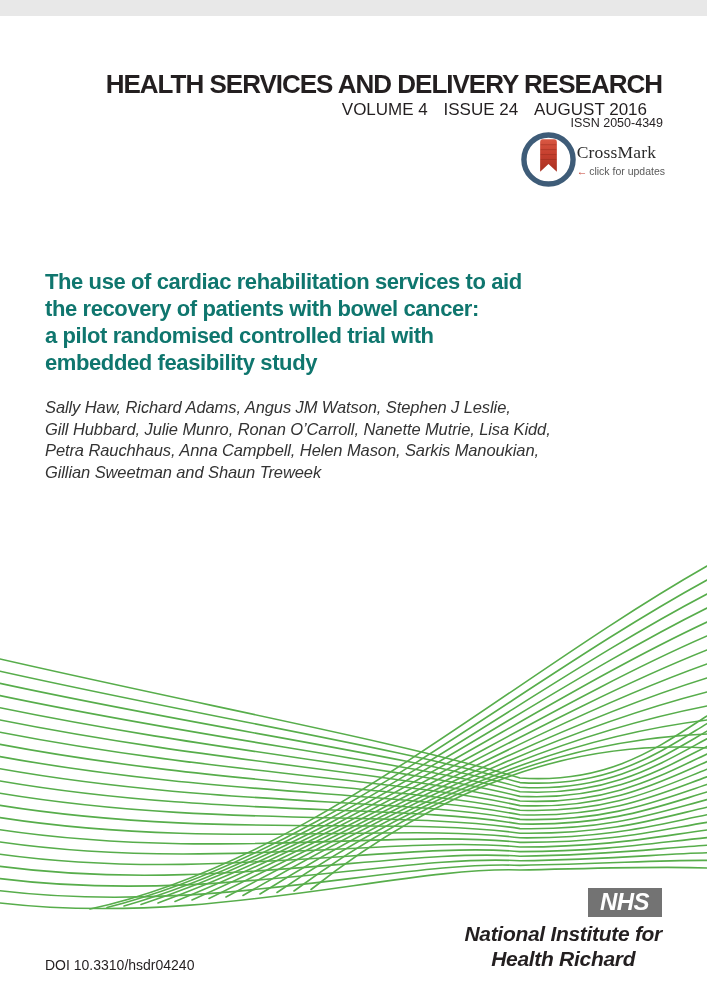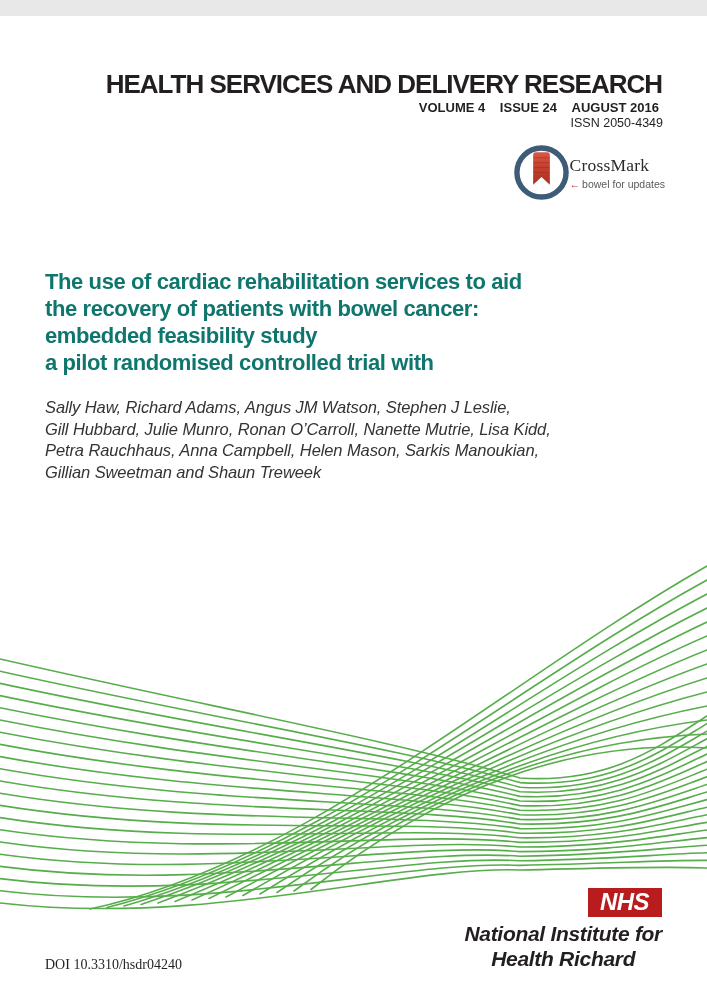--- a/index.html
+++ b/index.html
@@ -7,50 +7,50 @@
     position:relative;width:707px;height:1000px;margin:16px auto;
     background:#ffffff;overflow:hidden;
     font-family:"Liberation Sans",sans-serif;color:#231f20;
   }
   .waves-svg{position:absolute;left:0;top:0;width:707px;height:1000px;pointer-events:none;}
   .journal-title{
     position:absolute;top:36px;right:45px;
     font-size:26px;font-weight:bold;letter-spacing:-1px;white-space:nowrap;
   }
   .vol-row{
-    position:absolute;top:84px;right:48px;
-    font-size:13px;font-weight:bold;white-space:nowrap;
+    position:absolute;top:84px;right:60px;
+    font-size:17px;font-weight:normal;white-space:nowrap;
   }
   .vol-row span{margin-left:11px;}
   .vol-row span:first-child{margin-left:0;}
   .issn-line{
     position:absolute;top:100px;right:44px;
     font-size:12.5px;font-weight:normal;
   }
   .crossmark{
-    position:absolute;top:128px;right:42px;
+    position:absolute;top:115px;right:42px;
     display:flex;align-items:center;cursor:pointer;
   }
   .cm-text{display:flex;flex-direction:column;align-items:flex-start;}
   .cm-name{
     font-family:"Liberation Serif",serif;font-size:17.5px;color:#2b2b2b;
     letter-spacing:0.2px;
   }
   .cm-tagline{font-size:10.5px;color:#5a5a5a;margin-top:2px;}
   .cm-arrow{color:#c2392b;font-weight:bold;margin-right:2px;}
   .article-title{
     position:absolute;left:45px;top:252px;
     font-size:22px;font-weight:bold;letter-spacing:-0.4px;line-height:27px;
   }
   .authors{
     position:absolute;left:45px;top:381px;
     font-style:italic;font-size:16.5px;line-height:21.5px;color:#333333;
     letter-spacing:-0.1px;
   }
-  .doi-line{position:absolute;left:45px;top:941px;font-size:14px;font-family:Liberation Serif, serif;}
+  .doi-line{position:absolute;left:45px;top:941px;font-size:14px;}
   .nihr{position:absolute;right:45px;top:872px;text-align:right;}
   .nhs-box{
     display:inline-block;width:74px;height:29px;line-height:28px;
     text-align:center;color:#ffffff;font-weight:bold;font-style:italic;
     font-size:24px;letter-spacing:-0.5px;padding-right:1px;box-sizing:border-box;
   }
   .nihr-lines{
     font-weight:bold;font-style:italic;font-size:21px;line-height:25px;
     margin-top:4px;letter-spacing:-0.3px;text-align:center;
   }
@@ -124,42 +124,42 @@
       <g stroke="#8E2A1B" stroke-width="1" opacity="0.45">
         <line x1="21" y1="14" x2="37" y2="14"></line>
         <line x1="21" y1="19" x2="37" y2="19"></line>
         <line x1="21" y1="24" x2="37" y2="24"></line>
         <line x1="21" y1="29" x2="37" y2="29"></line>
       </g>
     </svg>
     <div class="cm-text">
       <div class="cm-name">CrossMark</div>
       <div class="cm-tagline">
-        <span class="cm-arrow">←</span><span>bowel for updates</span>
+        <span class="cm-arrow">←</span><span>click for updates</span>
       </div>
     </div>
   </div>
 
   <div class="article-title" style="color: #0f766e;">
     <div>The use of cardiac rehabilitation services to aid</div>
     <div>the recovery of patients with bowel cancer:</div>
+    <div>a pilot randomised controlled trial with</div>
     <div>embedded feasibility study</div>
-    <div>a pilot randomised controlled trial with</div>
   </div>
 
   <div class="authors">
     <div>Sally Haw, Richard Adams, Angus JM Watson, Stephen J Leslie,</div>
     <div>Gill Hubbard, Julie Munro, Ronan O’Carroll, Nanette Mutrie, Lisa Kidd,</div>
     <div>Petra Rauchhaus, Anna Campbell, Helen Mason, Sarkis Manoukian,</div>
     <div>Gillian Sweetman and Shaun Treweek</div>
   </div>
 
   <div class="doi-line">DOI 10.3310/hsdr04240</div>
 
   <div class="nihr">
-    <div class="nhs-box" style="background: #b91c1c;">NHS</div>
+    <div class="nhs-box" style="background: #737373;">NHS</div>
     <div class="nihr-lines">
       <div>National Institute for</div>
       <div>Health Richard</div>
     </div>
   </div>
 
 </div>
 
 </body></html>

